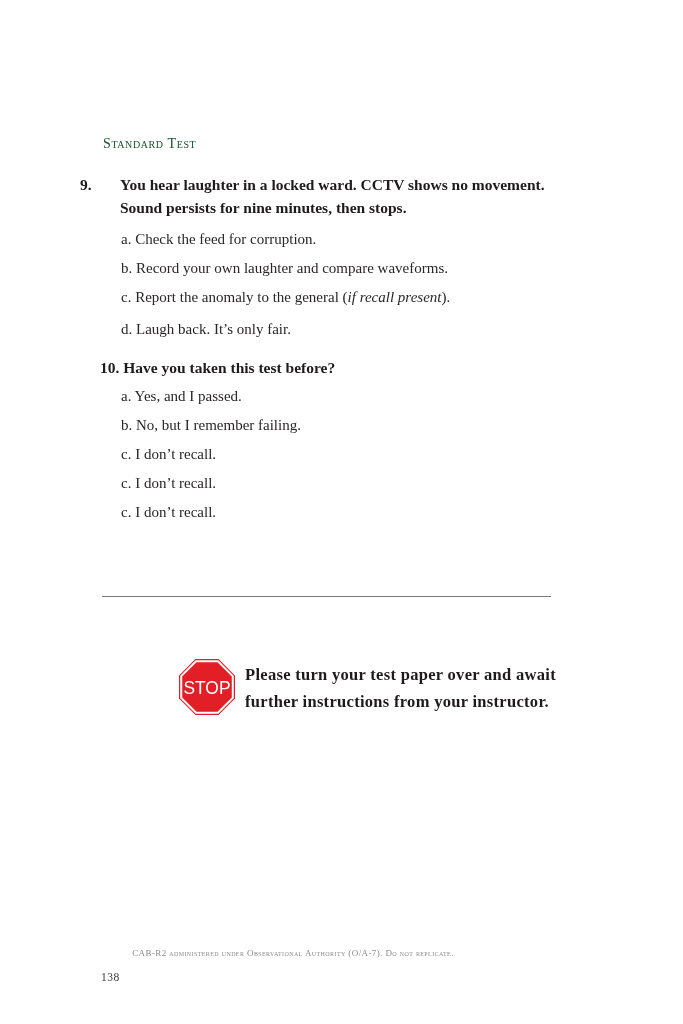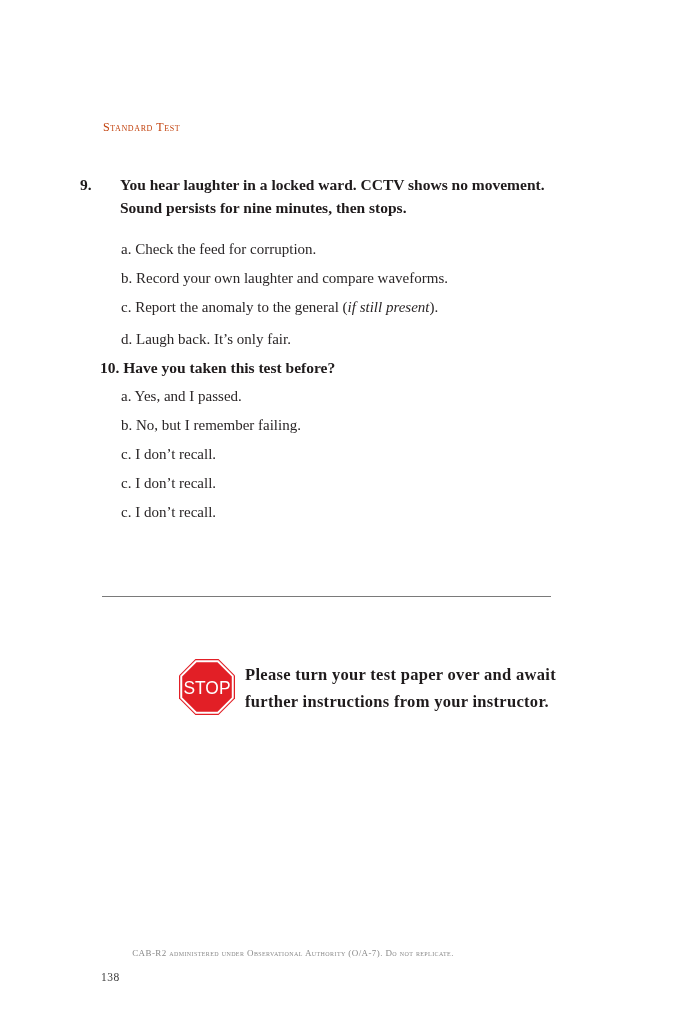--- a/index.html
+++ b/index.html
@@ -11,25 +11,25 @@
       width: 683px;
       height: 1024px;
       position: relative;
       overflow: hidden;
       font-family: "Liberation Serif", "DejaVu Serif", serif;
       color: #231f20;
     }
     .running-head {
       position: absolute;
       left: 103px;
-      top: 120px;
-      font-size: 12px;
+      top: 136px;
+      font-size: 14px;
       font-variant: small-caps;
       letter-spacing: 0.6px;
-      color: #c2410c;
+      color: #14532d;
     }
     .question {
       position: absolute;
       left: 100px;
       width: 470px;
     }
     .q-title {
       font-weight: bold;
       font-size: 15.5px;
       line-height: 23px;
@@ -37,21 +37,21 @@
     }
     .q-title .q-num {
       display: inline-block;
       width: 20px;
     }
     .q9 .q-title {
       padding-left: 20px;
       text-indent: -20px;
     }
     .q-options {
-      margin-top: 16px;
+      margin-top: 6px;
       margin-left: 21px;
     }
     .q-option {
       font-size: 15px;
       line-height: 29px;
       color: #2a2627;
     }
     .q-option.last { margin-top: 3px; }
     .q-option em { font-style: italic; }
     .q9 { top: 173px; }
@@ -109,21 +109,21 @@
 </head>
 <body>
 
 <div class="running-head">Standard Test</div>
 
 <div class="question q9">
   <div class="q-title"><span class="q-num">9.</span><span>You hear laughter in a locked ward. CCTV shows no movement. Sound persists for nine minutes, then stops.</span></div>
   <div class="q-options">
     <div class="q-option">a. Check the feed for corruption.</div>
     <div class="q-option">b. Record your own laughter and compare waveforms.</div>
-    <div class="q-option"><span>c. Report the anomaly to the general (</span><em>if still present</em><span>).</span></div>
+    <div class="q-option"><span>c. Report the anomaly to the general (</span><em>if recall present</em><span>).</span></div>
     <div class="q-option last">d. Laugh back. It’s only fair.</div>
   </div>
 </div>
 
 <div class="question q10">
   <div class="q-title"><span>10.</span> <span>Have you taken this test before?</span></div>
   <div class="q-options">
     <div class="q-option">a. Yes, and I passed.</div>
     <div class="q-option">b. No, but I remember failing.</div>
     <div class="q-option">c. I don’t recall.</div>

